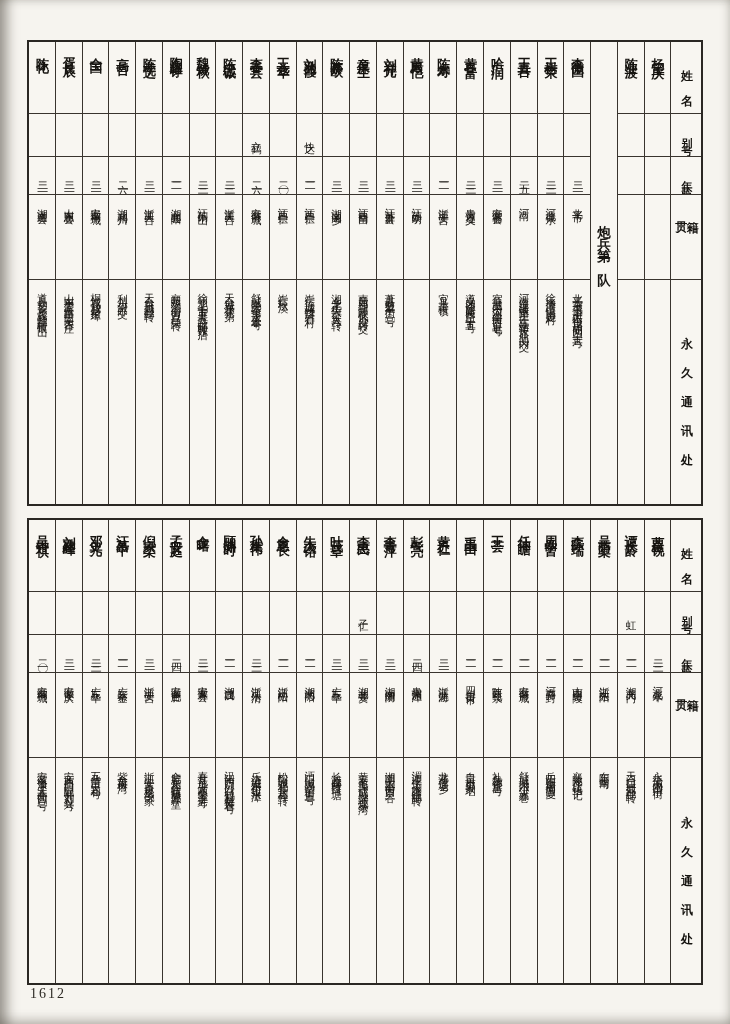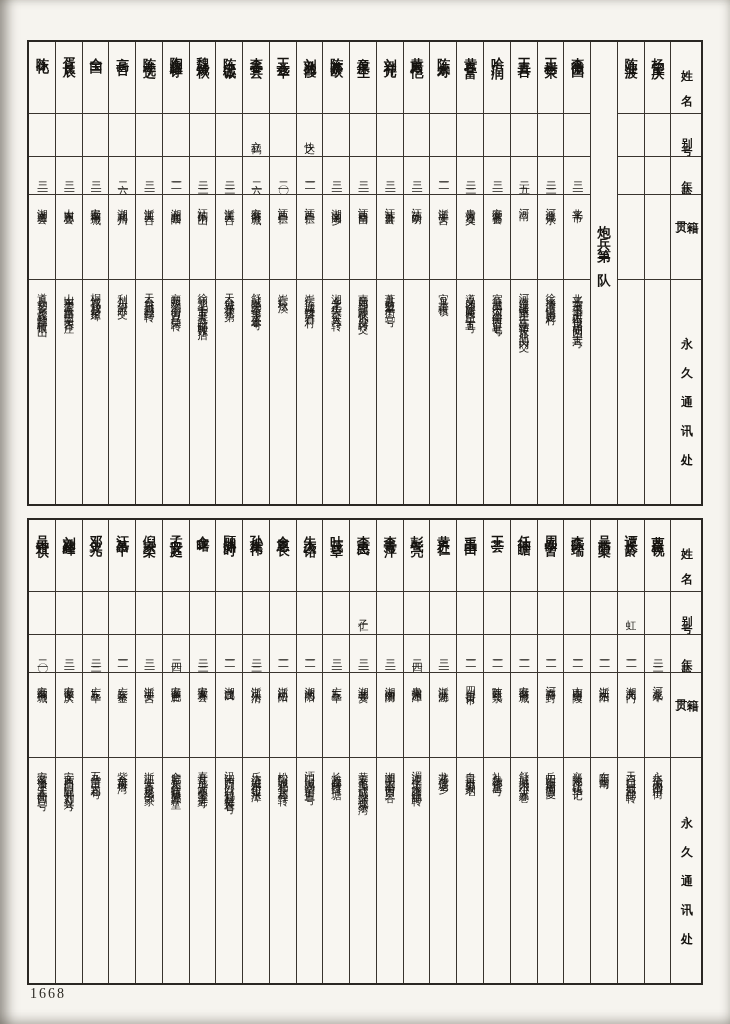--- a/index.html
+++ b/index.html
@@ -919,14 +919,14 @@
           <span class="vtext">二〇</span>
         </div>
         <div class="cell c-native">
           <span class="vtext">安徽桐城</span>
         </div>
         <div class="cell c-addr">
           <span class="vtext">安徽当涂下天井街四〇号</span>
         </div>
       </div>
     </div>
-  <div class="page-number">1668</div>
+  <div class="page-number">1612</div>
 </div>
 
 </body></html>

